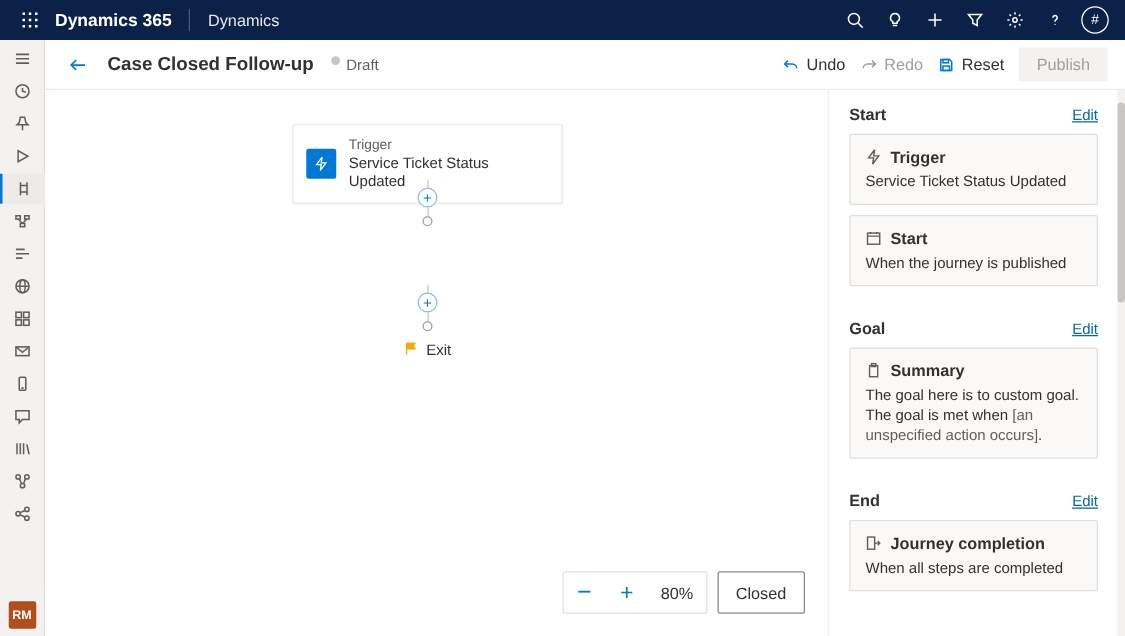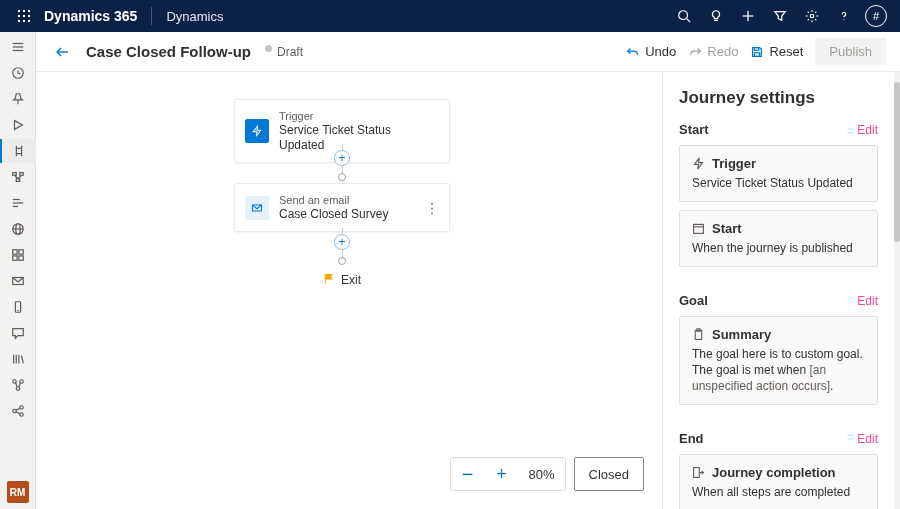--- a/index.html
+++ b/index.html
@@ -66,21 +66,21 @@
   .exit-flag { width:12px; height:12px; }
   .zoom-wrap { position:absolute; right:18px; bottom:18px; display:flex; gap:8px; }
   .zoom-box { display:flex; align-items:center; background:#fff; border:1px solid #e1dfdd; border-radius:2px; height:34px; }
   .reset-box { display:flex; align-items:center; background:#fff; border:1px solid #8a8886; border-radius:2px; height:34px; padding:0 14px; cursor:pointer; font-size:13px;}
 
   
   .sp-title { font-size:17px; font-weight:600; padding: 4px 16px 14px 16px; }
   .sp-sec { padding: 0 16px 18px 16px; }
   .sp-head { display:flex; justify-content:space-between; align-items:center; margin-bottom:8px; }
   .sp-head .h { font-size:13px; font-weight:600; color:#323130; }
-  .sp-head .edit-link { font-size:12px; color:#ec4899; cursor:pointer; }
+  .sp-head .edit-link { font-size:12px; color:#0369a1; cursor:pointer;text-decoration:underline; }
   .sp-card { border:1px solid #e1dfdd; background:#faf9f8; border-radius:2px; padding:10px 12px; margin-bottom:8px; }
   .sp-card .row1 { display:flex; align-items:center; gap:7px; font-size:13px; font-weight:600; color:#323130; margin-bottom:4px; }
   .sp-card .row2 { font-size:12px; color:#323130; line-height:16px; }
   .sp-card .muted { color:#605e5c; }
   .sp-card svg { stroke:#605e5c; }
 
   
   svg { fill:none; stroke-width:1.4; }
 </style>
 </head>
@@ -313,33 +313,20 @@
               <div class="eyebrow">Trigger</div>
               <div class="label">Service Ticket Status Updated</div>
             </div>
           </div>
 
           <div class="connector" style="left:306px; top:72px; height:8px;"></div>
           <div class="plus-o" style="left:306px; top:78px;">+</div>
           <div class="connector" style="left:306px; top:94px; height:7px;"></div>
           <div class="circle-o" style="left:306px; top:101px;"></div>
 
-          <div class="node" style="left:198px; top:111px;">
-            <div class="card-icon light">
-              <svg width="12" height="12" viewBox="0 0 16 16" stroke="#0078d4">
-                  <rect x="2" y="4" width="12" height="8"></rect>
-                  <polyline points="2,4 8,9 14,4"></polyline>
-                </svg>
-            </div>
-            <div class="texts">
-              <div class="eyebrow">Send an email</div>
-              <div class="label">Case Closed Survey</div>
-            </div>
-            <div class="kebab">⋮</div>
-          </div>
 
           <div class="connector" style="left:306px; top:156px; height:8px;"></div>
           <div class="plus-o" style="left:306px; top:162px;">+</div>
           <div class="connector" style="left:306px; top:178px; height:7px;"></div>
           <div class="circle-o" style="left:306px; top:185px;"></div>
 
           <div class="exit-wrap" style="left:306px; top:201px;">
             <svg class="exit-flag" viewBox="0 0 16 16">
                 <path fill="#f2a800" stroke="#f2a800" d="M3 2v12M3 2h9l-2 3 2 3H3"></path>
               </svg>
@@ -351,21 +338,20 @@
           <div class="zoom-box">
             <div class="zbtn" style="width:34px; display:flex; align-items:center; justify-content:center; color:#0078d4; font-size:20px; cursor:pointer;">−</div>
             <div class="zbtn" style="width:34px; display:flex; align-items:center; justify-content:center; color:#0078d4; font-size:18px; cursor:pointer;">+</div>
             <div class="zval" style="width:46px; text-align:center; font-size:13px;">80%</div>
           </div>
           <div class="reset-box">Closed</div>
         </div>
       </div>
 
       <div class="side-panel">
-        <div class="sp-title">Journey settings</div>
 
         <div class="sp-sec">
           <div class="sp-head">
             <span class="h">Start</span>
             <span class="edit-link">Edit</span>
           </div>
           <div class="sp-card">
             <div class="row1">
               <svg width="13" height="13" viewBox="0 0 16 16">
                   <polygon points="9,1 3,9 8,9 7,15 13,7 8,7"></polygon>

